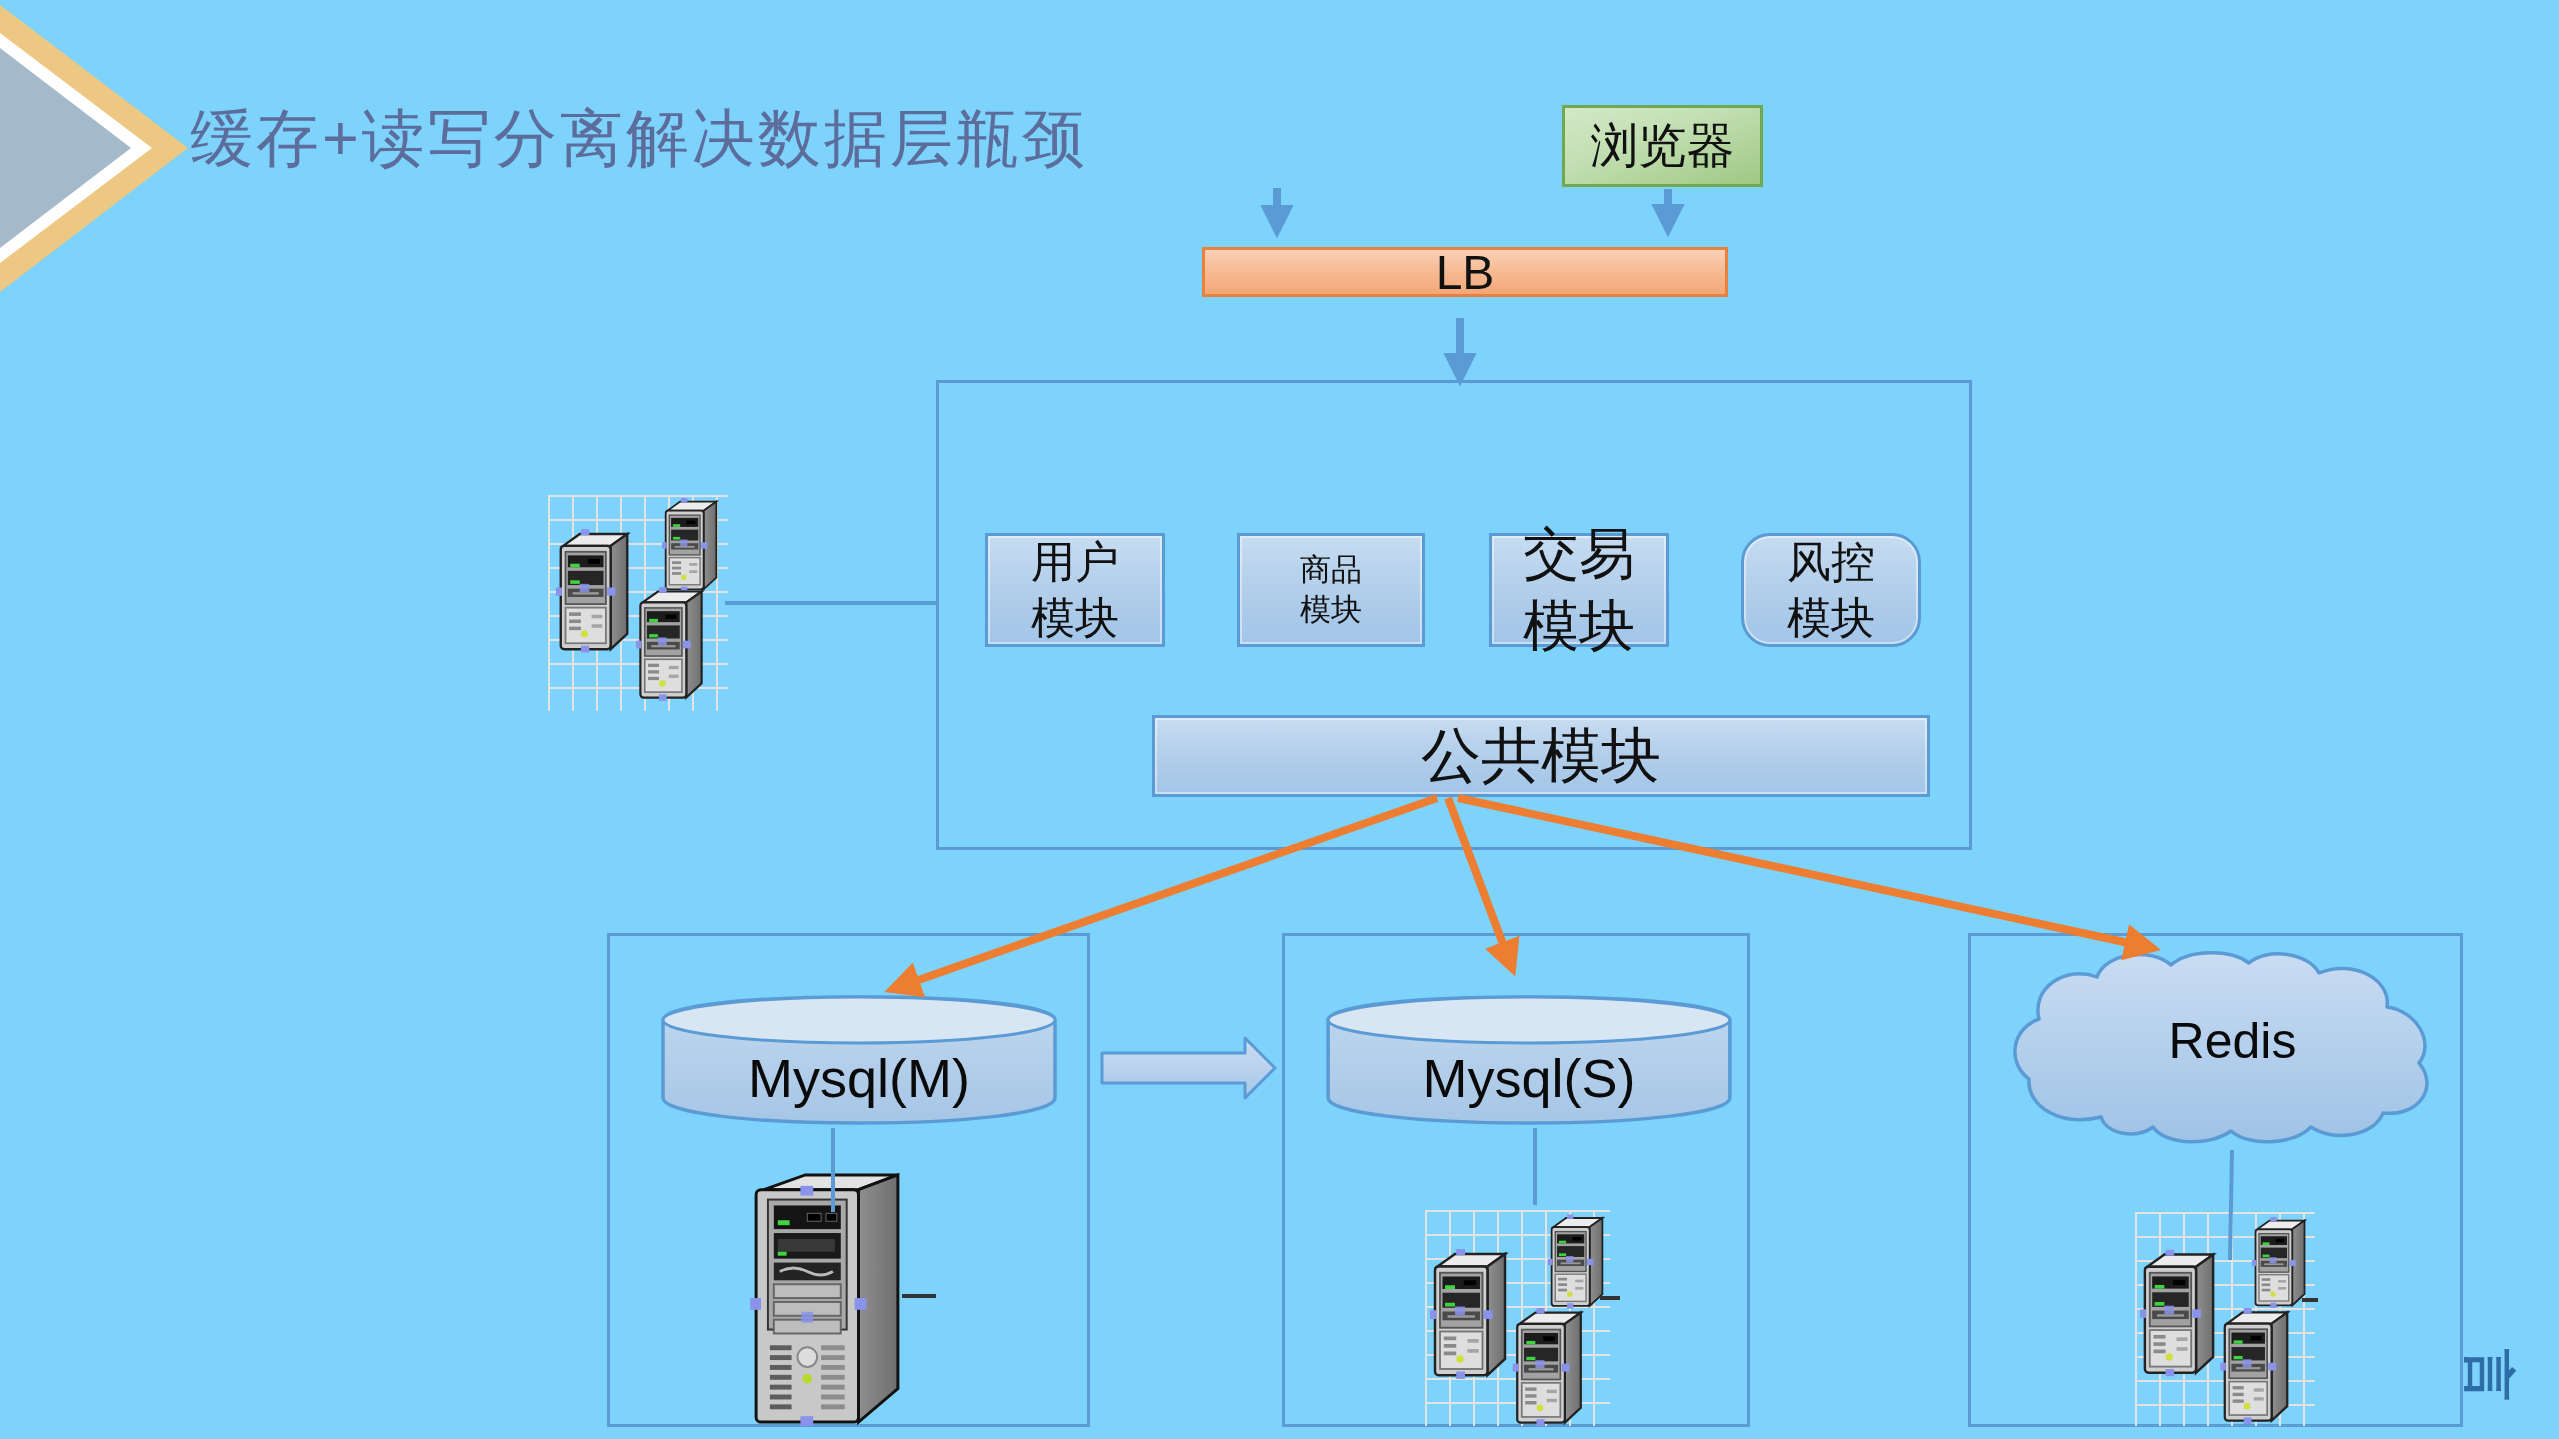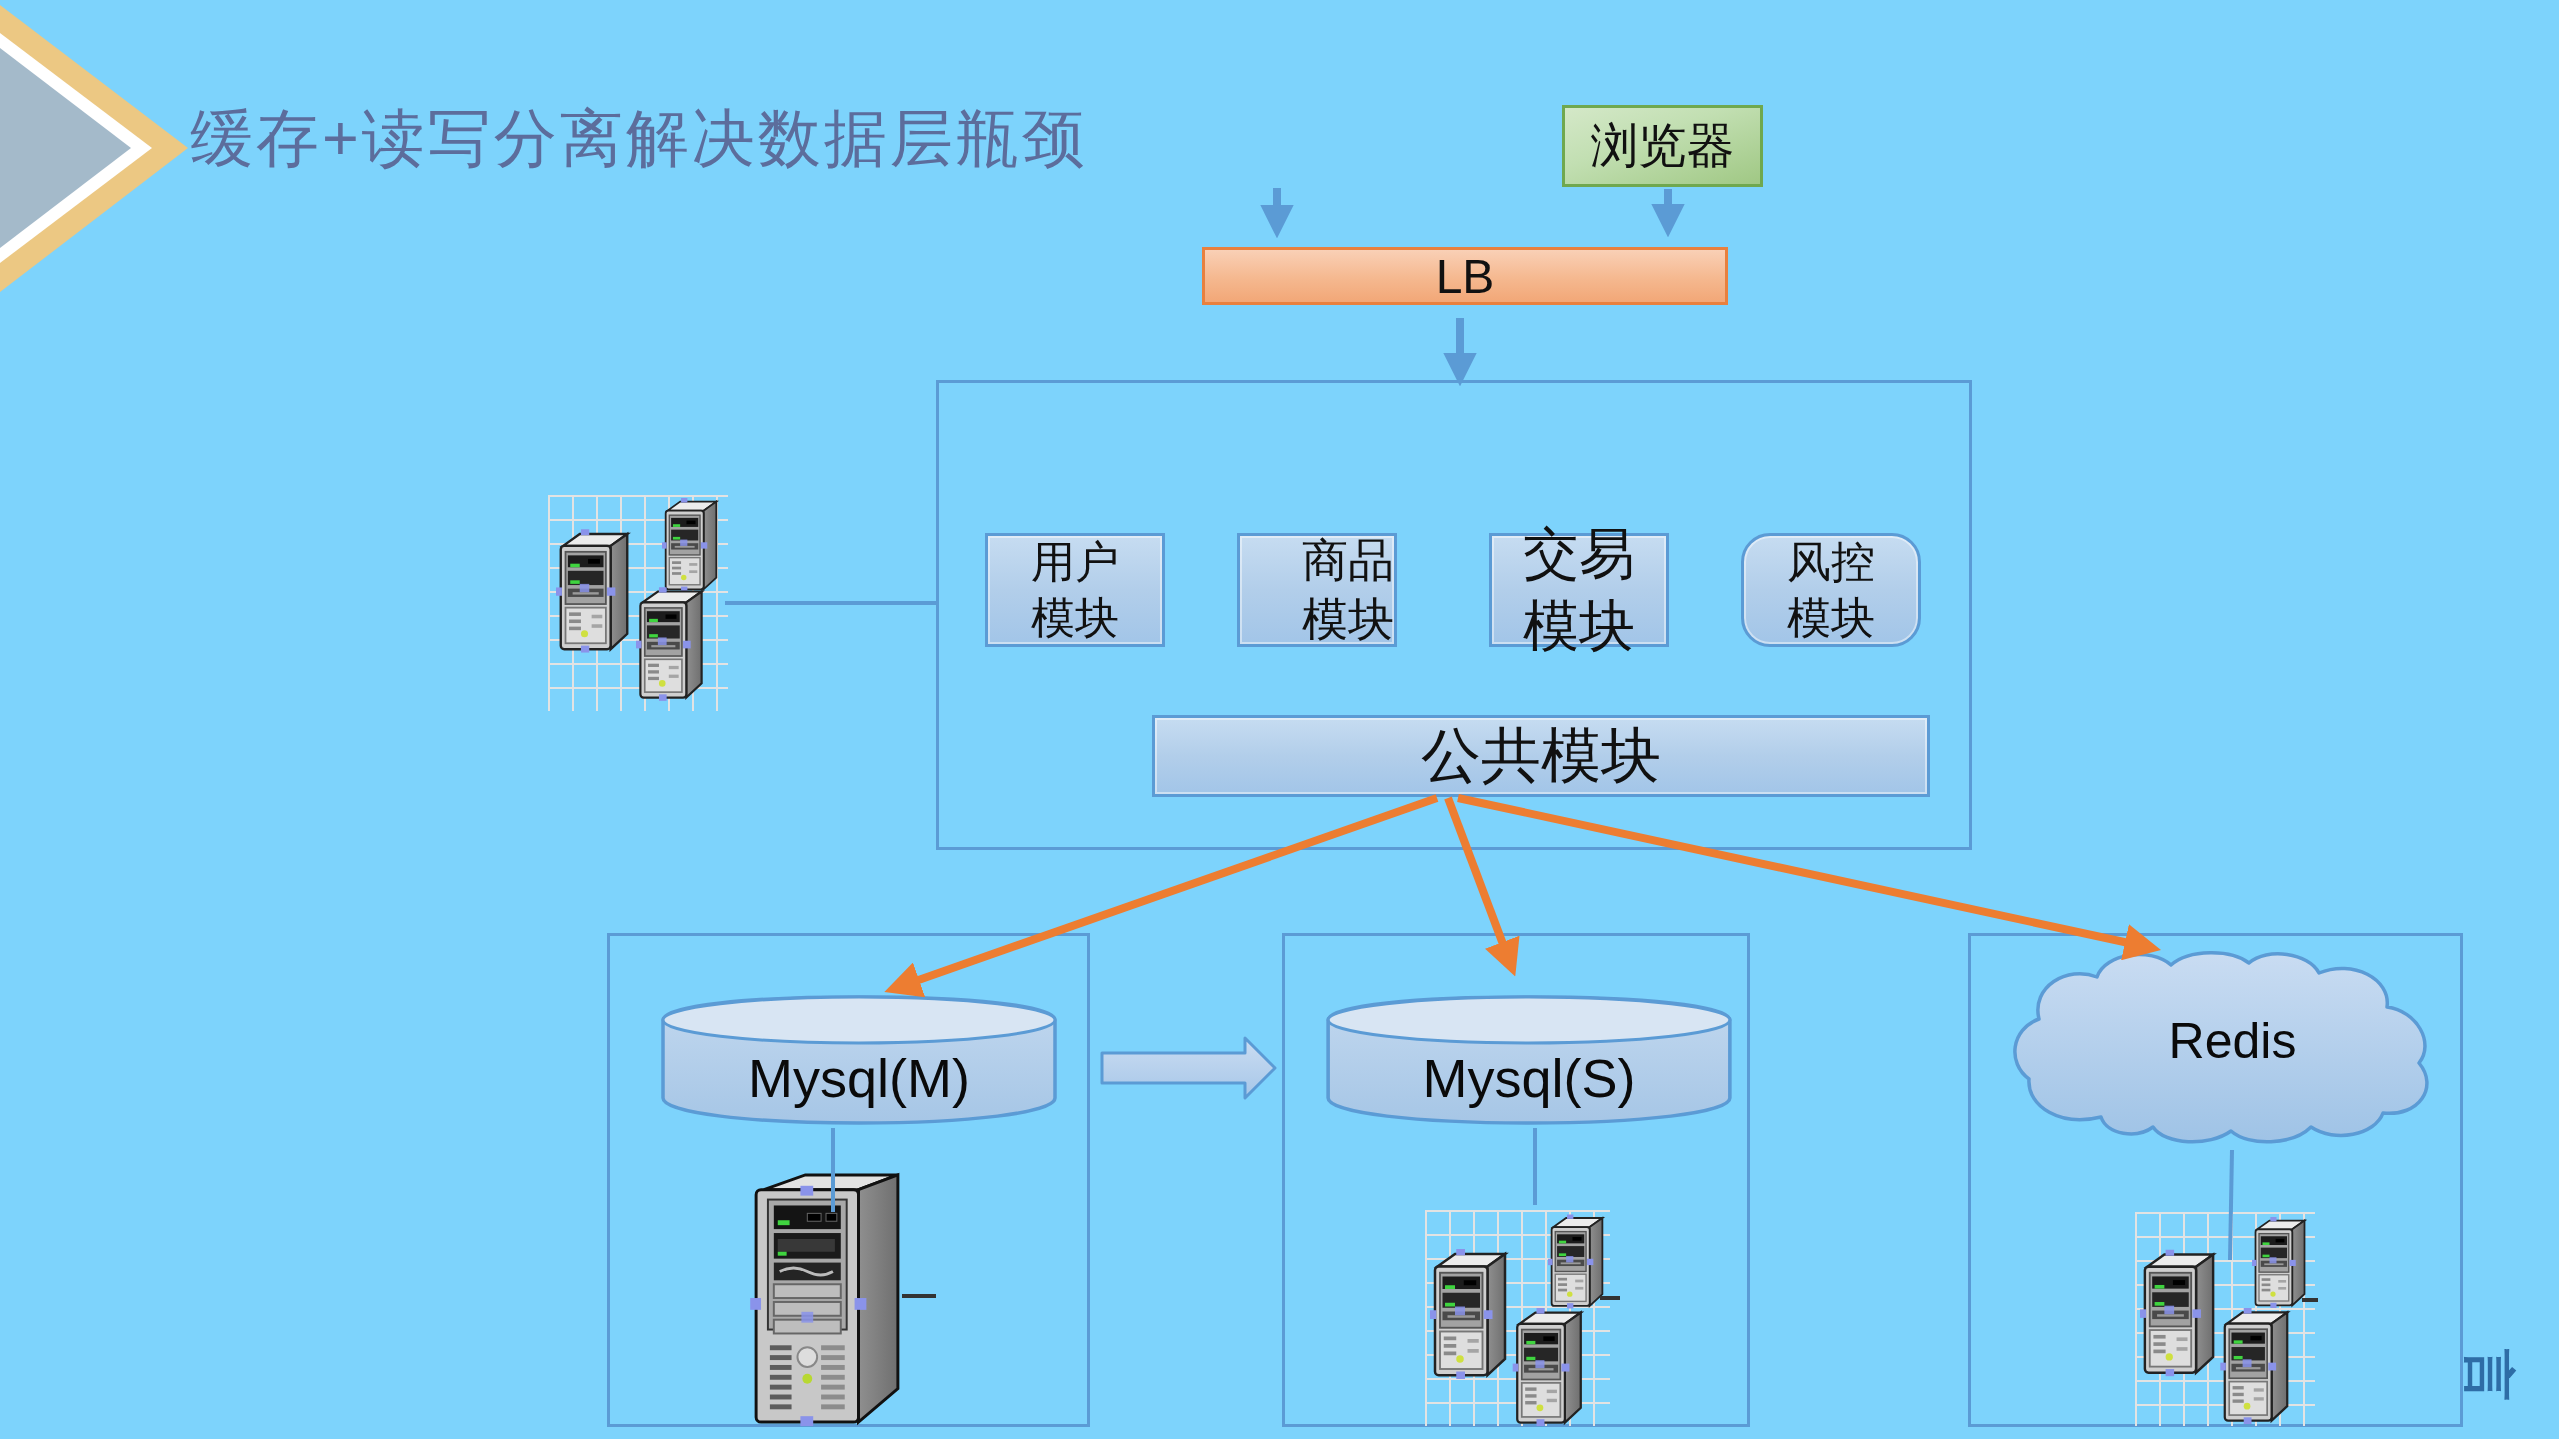--- a/index.html
+++ b/index.html
@@ -158,34 +158,34 @@
     <polygon points="0,5 188,148 0,292" fill="#ECC883"></polygon>
     <polygon points="0,33 152,148 0,263" fill="#ffffff"></polygon>
     <polygon points="0,48 131,148 0,248" fill="#A4BACA"></polygon>
   </svg>
 
   <div class="abs page-title">缓存+读写分离解决数据层瓶颈</div>
 
   <div class="abs node green" style="left:1562px;top:105px;width:201px;height:82px;font-size:48px;">
     <span>浏览器</span>
   </div>
-  <div class="abs node orange" style="left:1202px;top:247px;width:526px;height:58px;font-size:48px;">
+  <div class="abs node orange" style="left:1202px;top:247px;width:526px;height:50px;font-size:48px;">
     <span>LB</span>
   </div>
 
   <div class="abs frame" style="left:936px;top:380px;width:1036px;height:470px;"></div>
 
 
   <div class="abs node bluebox module" style="left:985px;top:533px;width:180px;height:114px;font-size:44px;">
     <span>
         <span class="line">用户</span>
         <span class="line">模块</span>
       </span>
   </div>
-  <div class="abs node bluebox module" style="left:1237px;top:533px;width:160px;height:114px;font-size:46px;justify-content:flex-end;">
+  <div class="abs node bluebox module" style="left:1237px;top:533px;width:188px;height:114px;font-size:31px;">
     <span>
         <span class="line">商品</span>
         <span class="line">模块</span>
       </span>
   </div>
   <div class="abs node bluebox module" style="left:1489px;top:533px;width:180px;height:114px;font-size:56px;">
     <span>
         <span class="line">交易</span>
         <span class="line">模块</span>
       </span>

